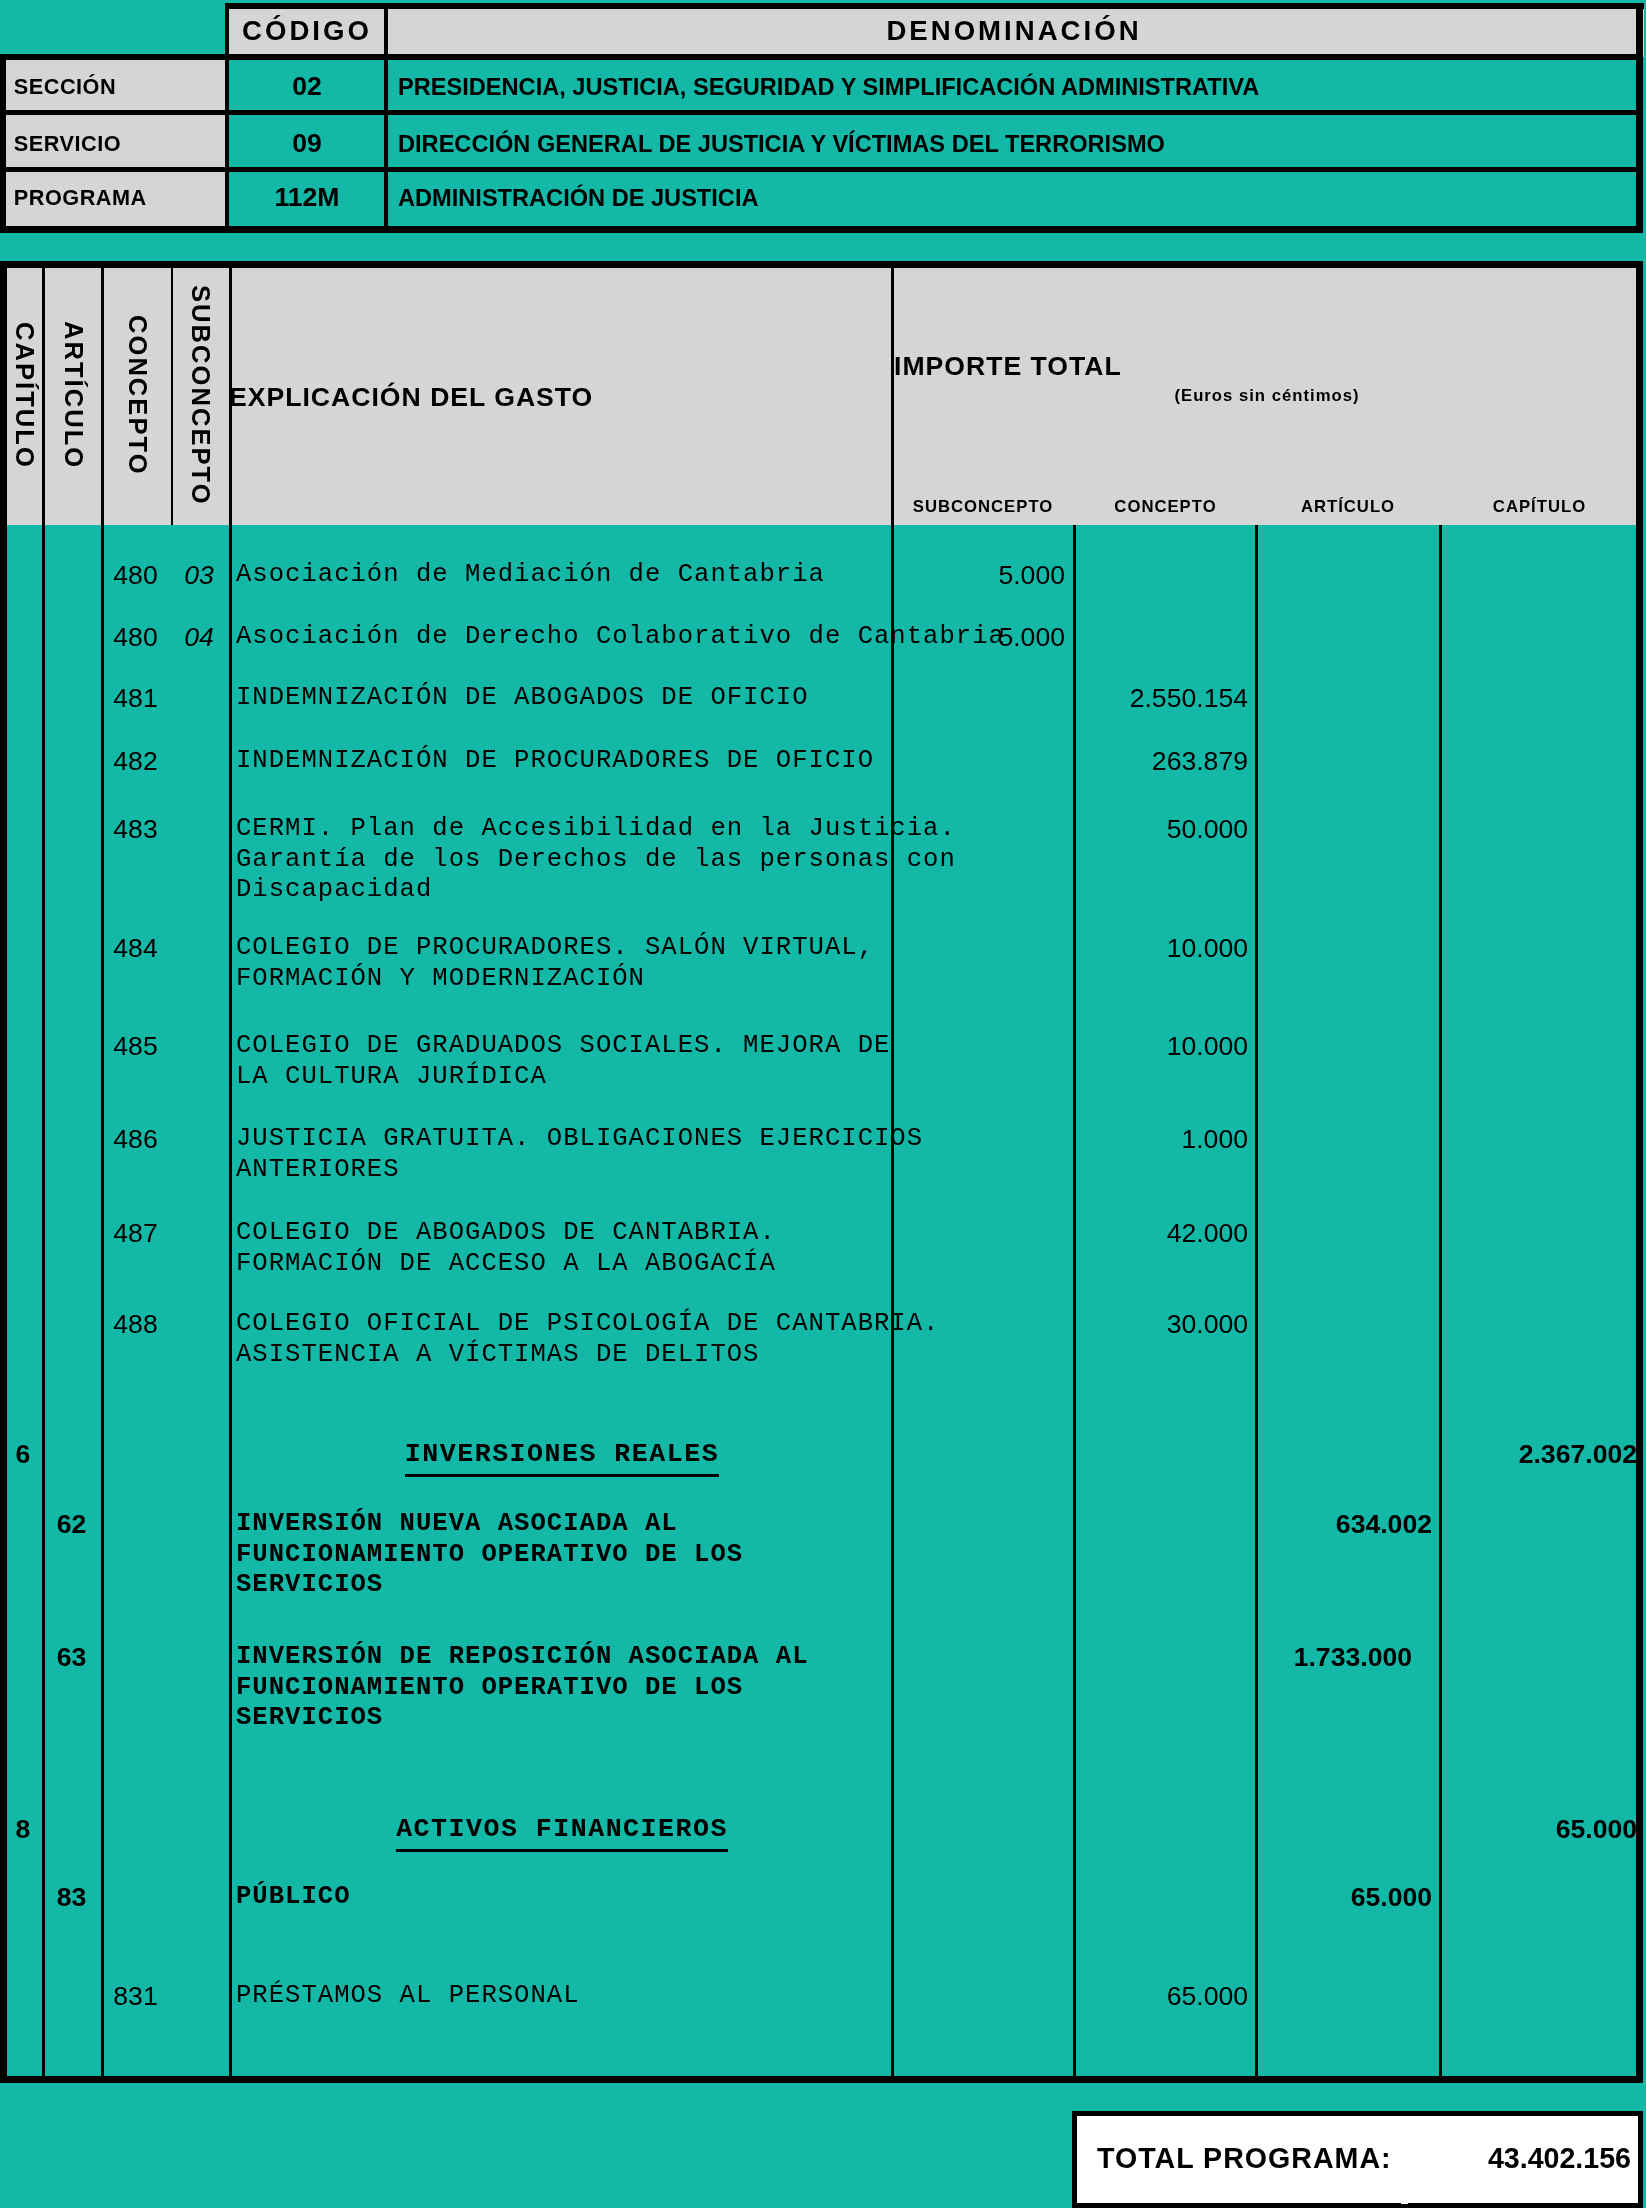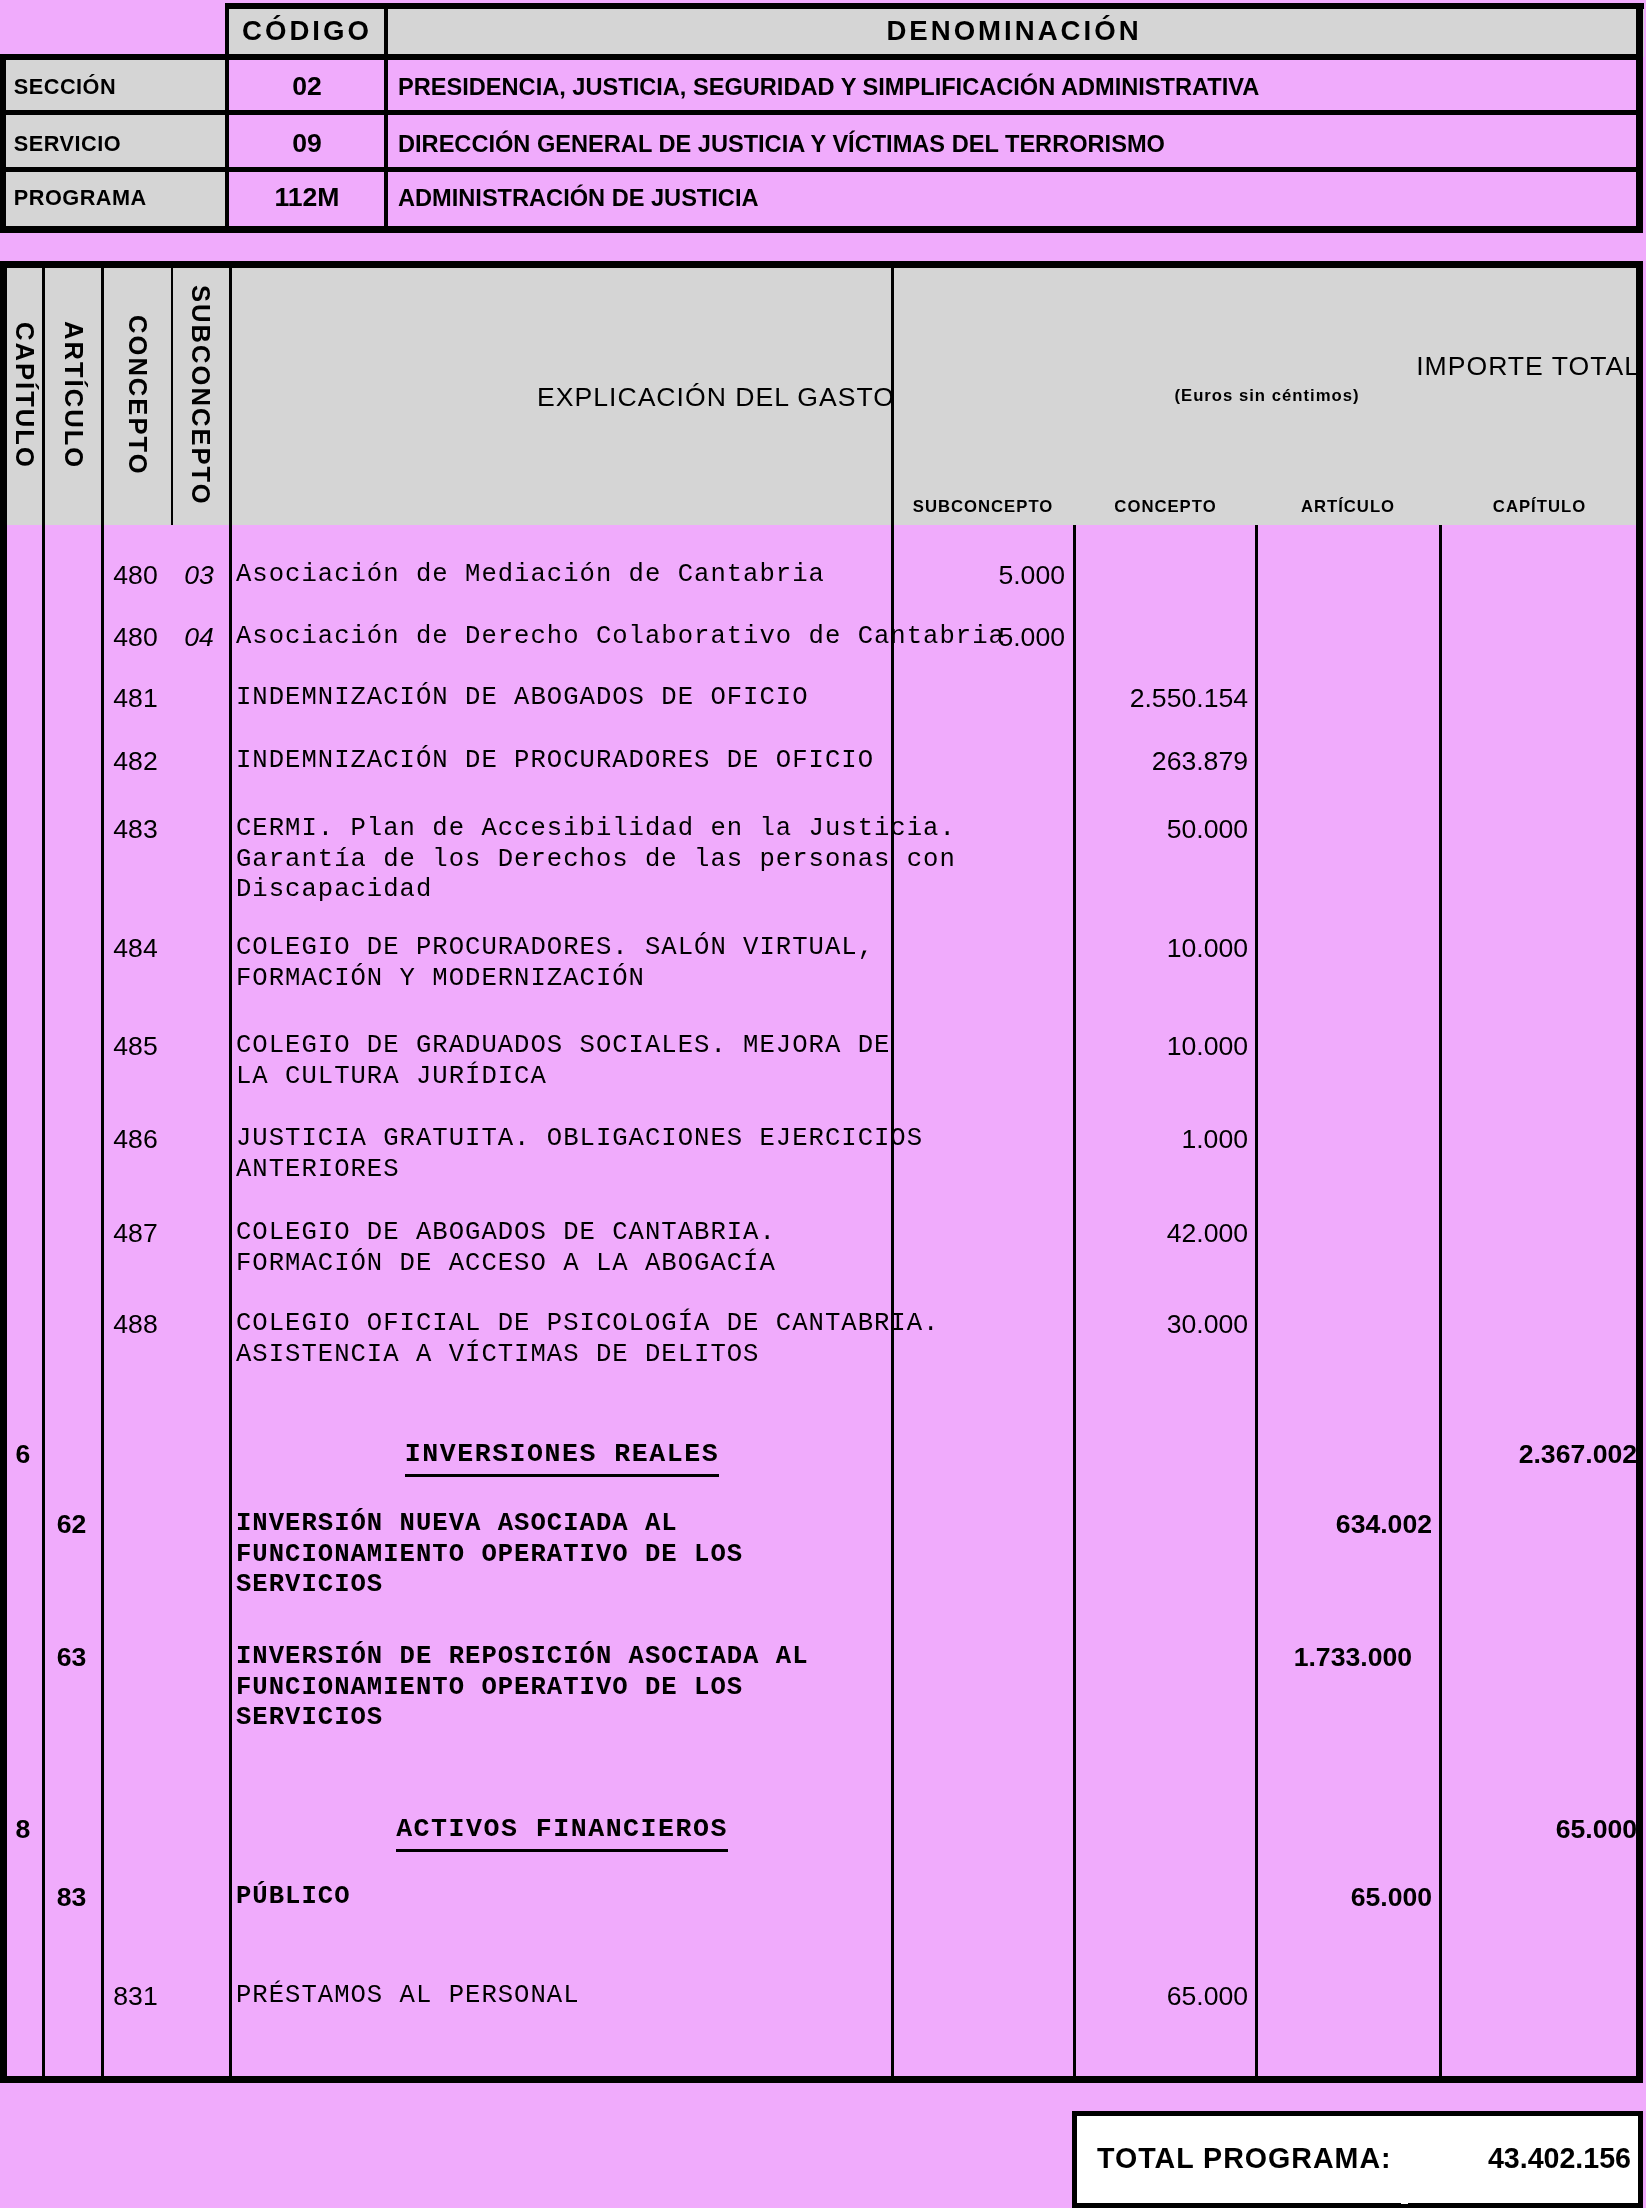--- a/index.html
+++ b/index.html
@@ -1,32 +1,32 @@
 <!DOCTYPE html>
 <html><head>
 <meta charset="utf-8">
 <style>
   html,body{margin:0;padding:0;background:#ffffff;}
-  #page{position:relative;width:1646px;height:2209px;background:#f0abfc;overflow:hidden;
+  #page{position:relative;width:1646px;height:2209px;background:#14b8a6;overflow:hidden;
         font-family:"Liberation Sans",sans-serif;color:#000;}
   .abs{position:absolute;}
   .ln{position:absolute;background:#000;}
   .gray{position:absolute;background:var(--header-bg,#d5d5d5);}
   .b{font-weight:bold;}
 
   
   .t-hdr{font-weight:bold;font-size:27.6px;letter-spacing:3px;line-height:29.6px;text-align:center;}
   .t-label{font-weight:bold;font-size:21.7px;line-height:29.6px;letter-spacing:0.5px;}
   .t-code{font-weight:bold;font-size:26.6px;line-height:29.6px;text-align:center;}
   .t-name{font-weight:bold;font-size:23.6px;line-height:29.6px;white-space:nowrap;}
 
   
   .vlab{position:absolute;display:flex;align-items:center;justify-content:center;}
   .vlab span{writing-mode:vertical-rl;font-weight:bold;font-size:25.6px;letter-spacing:2px;white-space:nowrap;}
-  .mh-big{position:absolute;font-weight:normal;font-size:26.6px;letter-spacing:1px;text-align:right;line-height:29.6px;}
+  .mh-big{position:absolute;font-weight:bold;font-size:26.6px;letter-spacing:1px;text-align:left;line-height:29.6px;}
   .mh-small{position:absolute;font-weight:bold;font-size:16.7px;letter-spacing:1px;text-align:center;line-height:21.7px;}
 
   
   .row{position:absolute;left:0;width:1646px;height:0;overflow:visible;}
   .cell{position:absolute;top:0;font-size:26.6px;line-height:30.5px;text-align:center;}
   .ncap{left:3.9px;width:38px;} .nart{left:44px;width:55px;}
   .ncon{left:103px;width:65px;} .nsub{left:172px;width:54px;font-style:italic;}
   .desc{position:absolute;left:236px;width:652px;top:0;font-size:25.6px;line-height:30.5px;
         letter-spacing:1px;white-space:nowrap;font-family:Liberation Mono, monospace;}
   .desc.chapter{text-align:center;font-weight:bold;font-size:26.6px;letter-spacing:1.5px;}

